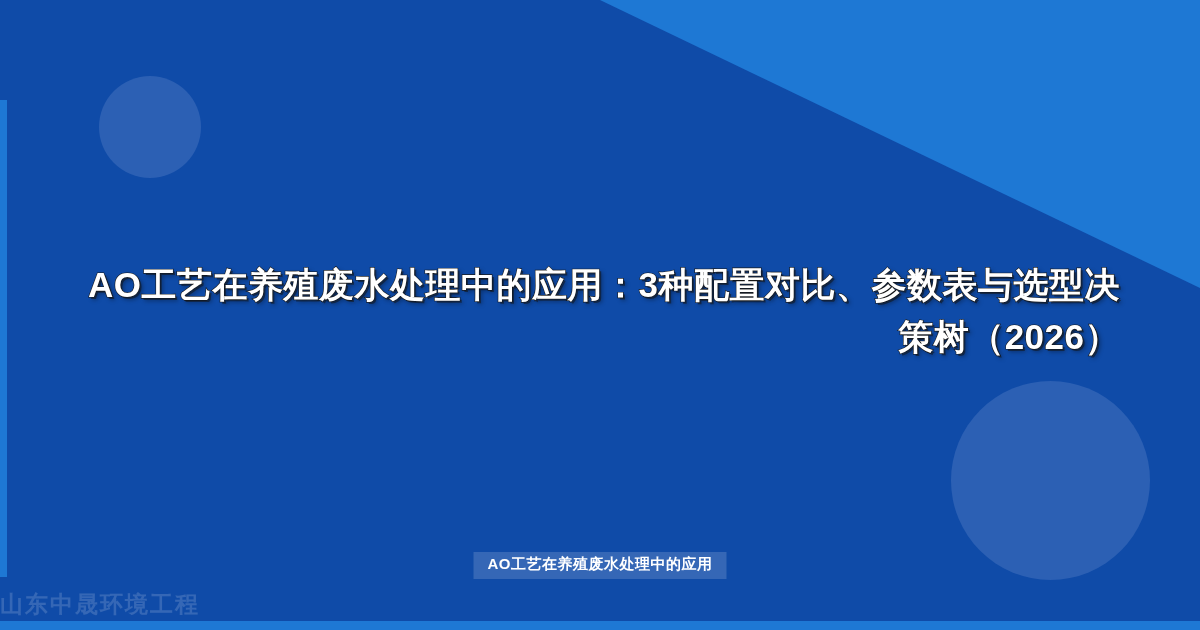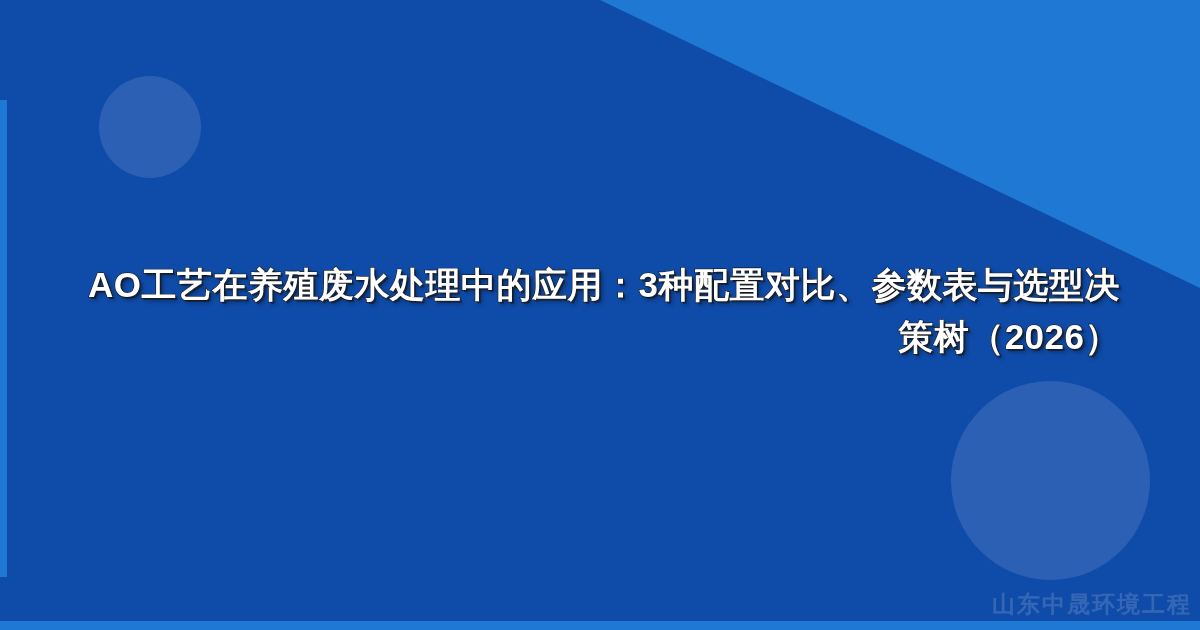--- a/index.html
+++ b/index.html
@@ -99,23 +99,23 @@
     font-size: 15px;
     font-weight: bold;
     letter-spacing: 0.5px;
     white-space: nowrap;
   }
 
   
   .watermark {
     position: absolute;
     left: 0;
-    right: 8px;
+    right: 0;
     top: 589px;
-    text-align: right;
+    text-align: left;
     color: rgba(255,255,255,0.16);
     font-size: 23px;
     font-weight: bold;
     letter-spacing: 2px;
     white-space: nowrap;
   }
 </style>
 </head>
 <body>
 
@@ -124,18 +124,19 @@
   <div class="diagonal-wedge"></div>
 
   <div class="circle circle-top-left"></div>
 
   <div class="circle circle-bottom-right"></div>
 
   <div class="accent-bar-left"></div>
 
   <h1 class="headline">AO工艺在养殖废水处理中的应用：3种配置对比、参数表与选型决策树（2026）</h1>
 
+  <div class="badge">AO工艺在养殖废水处理中的应用</div>
 
   <div class="watermark">山东中晟环境工程</div>
 
   <div class="accent-bar-bottom"></div>
 
 </div>
 
 </body></html>

